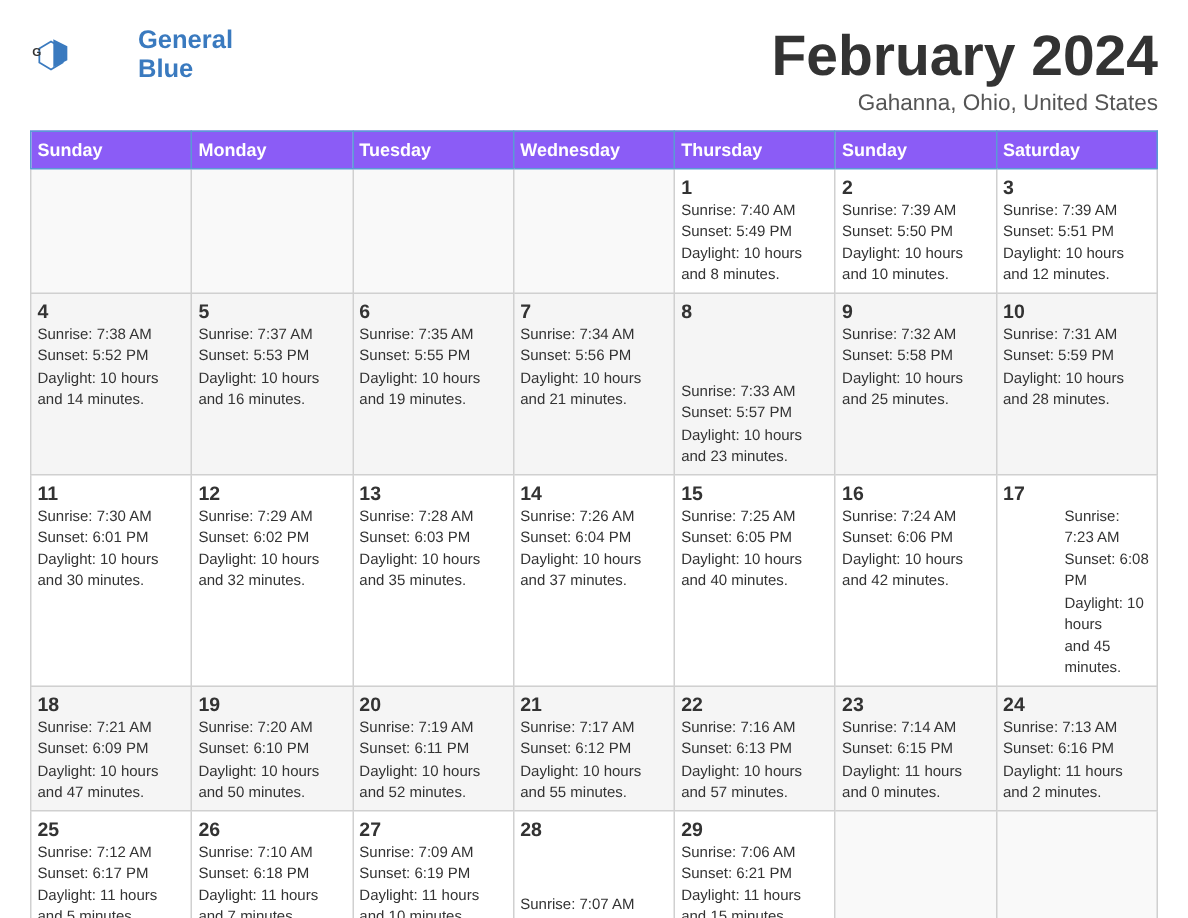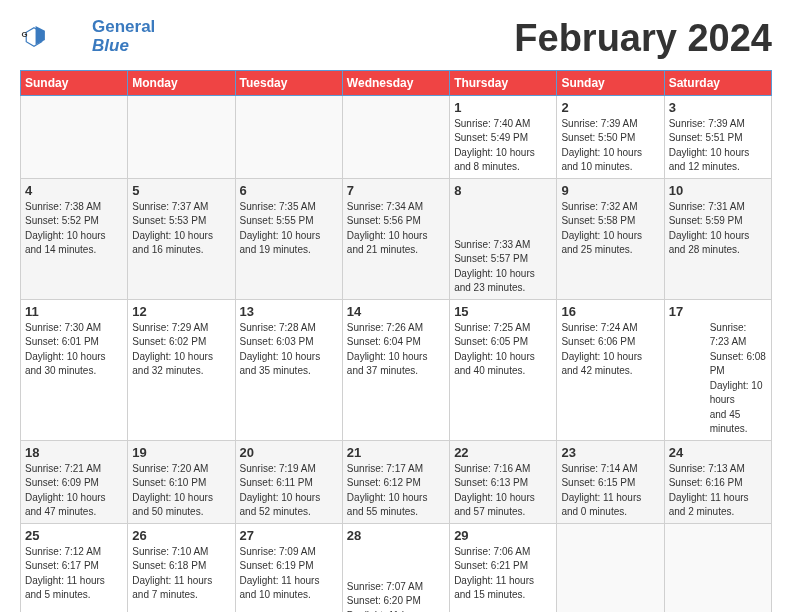--- a/index.html
+++ b/index.html
@@ -51,21 +51,21 @@
     .subtitle {
       font-size: 15px;
       color: #555;
     }
     table {
       width: 100%;
       border-collapse: collapse;
       table-layout: fixed;
     }
     th {
-      background-color: #ef4444;
+      background-color: #8b5cf6;
       color: #fff;
       font-size: 12px;
       font-weight: bold;
       padding: 5px 4px;
       text-align: left;
       border: 1px solid #5a9ad5;
     }
     td {
       border: 1px solid #d0d0d0;
       vertical-align: top;
@@ -103,25 +103,26 @@
   <div class="header">
     <div class="logo">
       <svg class="logo-icon" viewBox="0 0 36 36">
         <rect x="0" y="0" width="36" height="36" fill="white"></rect>
         <polygon points="20,4 32,10 32,22 20,28" fill="#3a7abf"></polygon>
         <polygon points="18,6 28,12 28,24 18,30 8,24 8,12" fill="none" stroke="#3a7abf" stroke-width="1.5"></polygon>
         <text x="2" y="18" font-size="10" font-weight="bold" fill="#333" font-family="Arial">G</text>
       </svg>
       <div class="logo-text">
         <div><span>General</span></div>
-        <div><span style="color:#3a7abf;font-style:italic;">Blue</span></div>
+        <div><span style="color:#3a7abf;">Blue</span></div>
       </div>
     </div>
     <div class="title-block">
       <div class="main-title">February 2024</div>
+      <div class="subtitle">Gahanna, Ohio, United States</div>
     </div>
   </div>
 
   <table>
     <thead>
       <tr>
       <th>Sunday</th>
           <th>Monday</th>
           <th>Tuesday</th>
           <th>Wednesday</th>

